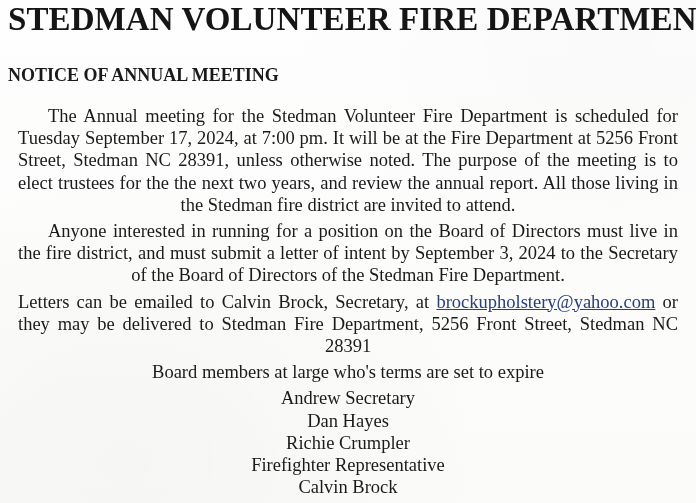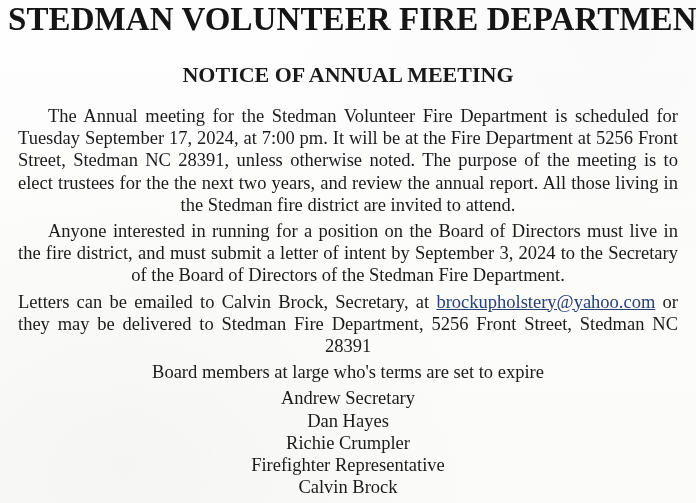--- a/index.html
+++ b/index.html
@@ -42,23 +42,22 @@
     font-size: 33px;
     line-height: 34px;
     text-align: center;
     letter-spacing: 0.1px;
     margin: 2px 0 0 0;
     white-space: nowrap;
     color: #151515;
   }
 
   .subtitle {
-    font-size: 22px;
+    font-size: 18px;
     line-height: 26px;
-    text-align: center;
     margin: 26px 0 0 0;
     color: #1a1a1a;
   }
 
   .body-block {
     margin-top: 17px;
     padding: 0 6px;
     font-size: 18.5px;
     line-height: 22.2px;
     text-align: center;

